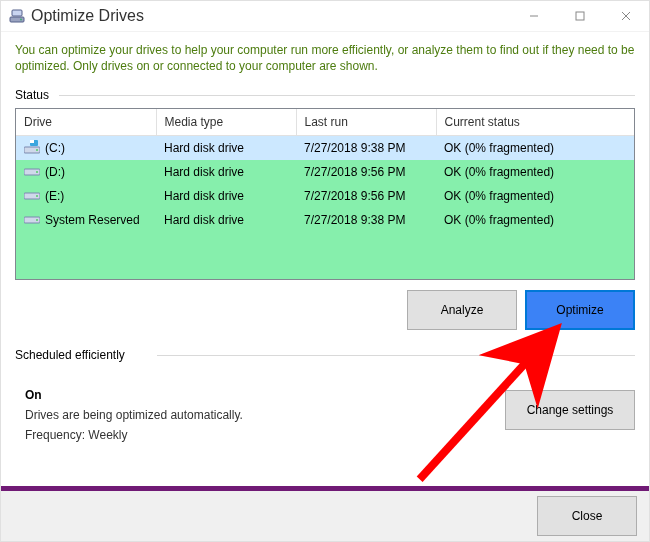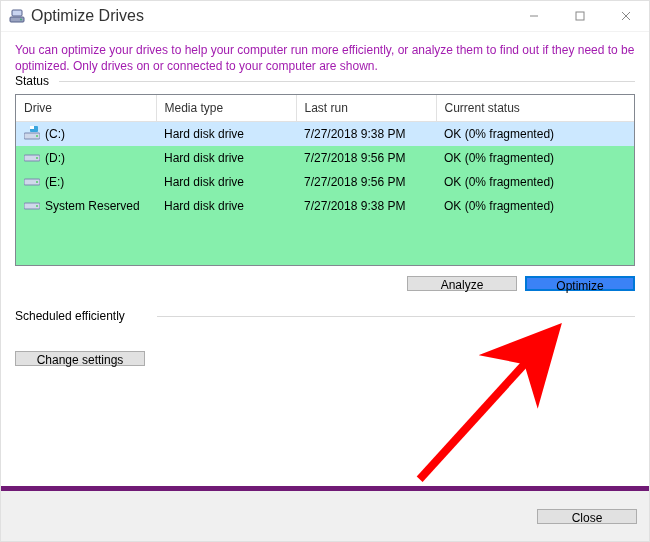--- a/index.html
+++ b/index.html
@@ -55,23 +55,23 @@
   
   .body {
     flex: 1;
     padding: 10px 14px 0 14px;
     display: flex;
     flex-direction: column;
     position: relative;
   }
   .intro {
     font-size: 12px;
-    color: #a21caf;
+    color: #4d7c0f;
     line-height: 16px;
-    margin-bottom: 0;
+    margin-bottom: 14px;
   }
   .section-rule {
     position: relative;
     margin-bottom: 6px;
   }
   .section-rule::after {
     content: "";
     position: absolute;
     left: 44px;
     right: 0;
@@ -127,21 +127,21 @@
   }
   
   .btn-row {
     display: flex;
     justify-content: flex-end;
     gap: 8px;
     margin-top: 10px;
   }
   button.win {
     min-width: 110px;
-    height: 15px;
+    height: 40px;
     font-family: inherit;
     font-size: 12px;
     background: #e1e1e1;
     border: 1px solid #adadad;
     box-sizing: border-box;
     cursor: pointer;
   }
   button.win.focus {
     border: 2px solid #0078d7;
     background: #3b82f6;
@@ -319,20 +319,25 @@
     <div class="btn-row">
       <button class="win">Analyze</button>
       <button class="win focus">Optimize</button>
     </div>
 
     <div class="section-rule sopt" style="margin-top:18px;">
       <span class="lbl">Scheduled efficiently</span>
     </div>
 
     <div class="sched-block">
+      <div class="sched-text">
+        <div class="sched-on">On</div>
+        <div class="sched-line">Drives are being optimized automatically.</div>
+        <div class="sched-line">Frequency: Weekly</div>
+      </div>
       <div style="padding-top:2px;">
         <button class="win" style="min-width:130px;">Change settings</button>
       </div>
     </div>
 
   </div>
 
   <div class="footer">
     <button class="win" style="min-width:100px;">Close</button>
   </div>

